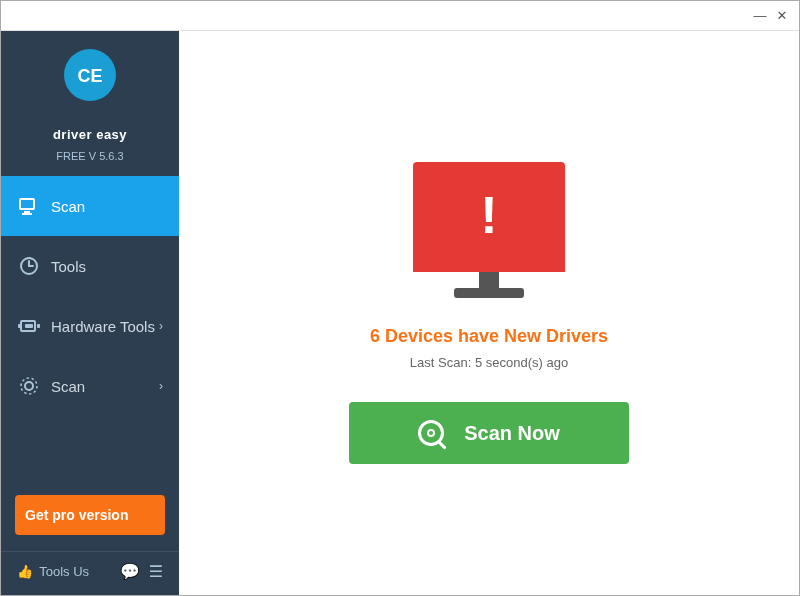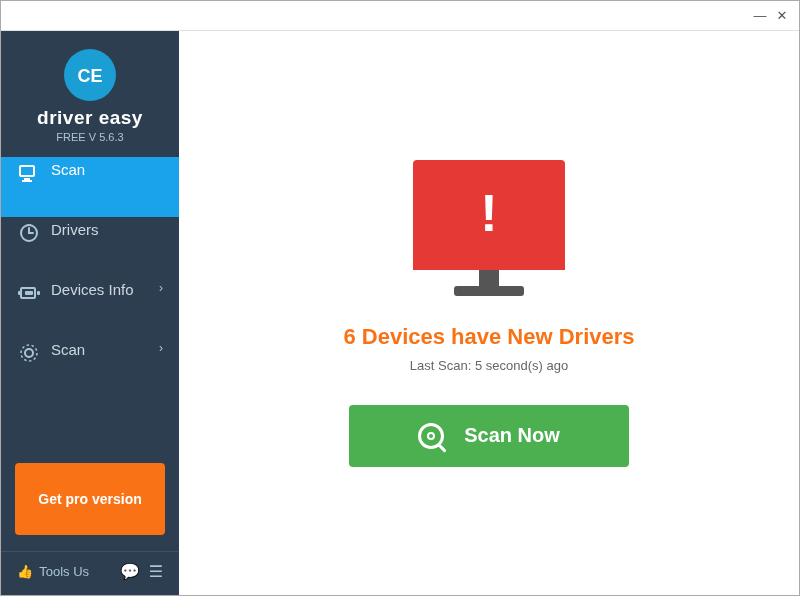--- a/index.html
+++ b/index.html
@@ -62,39 +62,41 @@
     }
 
     .logo-icon {
       width: 52px;
       height: 52px;
       margin-bottom: 6px;
     }
 
     .app-name {
       color: #fff;
-      font-size: 19px;
+      font-size: 13px;
       font-weight: bold;
       letter-spacing: 0.5px;
+      margin-top: 20px;
     }
 
     .app-version {
       color: #aac4d8;
       font-size: 11px;
-      margin-top: 2px;
+      margin-top: 8px;
     }
 
     .nav-items {
       display: flex;
       flex-direction: column;
       flex: 1;
     }
 
     .nav-item {
       display: flex;
+      align-items: center;
       padding: 4px 16px;
       height: 60px;
       cursor: pointer;
       color: #cdd8e0;
       font-size: 15px;
       position: relative;
       transition: background 0.15s;
     }
     .nav-item.active {
       background: #1aa3ea;
@@ -116,25 +118,25 @@
       font-size: 12px;
       color: #aac4d8;
     }
 
     .get-pro-btn {
       margin: 10px 14px 16px;
       background: #f97316;
       color: #fff;
       border: none;
       border-radius: 4px;
-      padding: 28px 10px;
+      padding: 12px 10px;
       font-size: 14px;
       font-weight: bold;
       cursor: pointer;
-      text-align: center;
+      text-align: left;
     }
 
     .sidebar-footer {
       display: flex;
       align-items: center;
       justify-content: space-between;
       padding: 10px 16px 14px;
       border-top: 1px solid #3d5168;
     }
     .like-us-section {
@@ -208,21 +210,21 @@
 
     .monitor-base {
       width: 70px;
       height: 10px;
       background: #555;
       border-radius: 3px;
       margin: 0 auto;
     }
 
     .devices-title {
-      font-size: 22px;
+      font-size: 18px;
       font-weight: bold;
       color: #f97316;
       text-align: center;
       margin-bottom: 8px;
     }
 
     .last-scan-text {
       font-size: 13px;
       color: #666;
       text-align: center;
@@ -316,33 +318,33 @@
       </div>
 
       <div class="nav-item">
         <div class="nav-item-icon">
           <svg width="22" height="22" viewBox="0 0 22 22" fill="none" xmlns="http://www.w3.org/2000/svg">
             <circle cx="11" cy="11" r="8" stroke="#aac4d8" stroke-width="2" fill="none"></circle>
             <path d="M11 6 L11 11 L15 11" stroke="#aac4d8" stroke-width="2" stroke-linecap="round"></path>
             <path d="M8 4 Q11 2 14 4" stroke="#aac4d8" stroke-width="1.5" fill="none"></path>
           </svg>
         </div>
-        <span class="nav-item-label">Drivers</span>
+        <span class="nav-item-label">Tools</span>
       </div>
 
       <div class="nav-item">
         <div class="nav-item-icon">
           <svg width="22" height="22" viewBox="0 0 22 22" fill="none" xmlns="http://www.w3.org/2000/svg">
             <rect x="3" y="6" width="14" height="10" rx="1" stroke="#aac4d8" stroke-width="2" fill="none"></rect>
             <rect x="0" y="9" width="3" height="4" rx="1" fill="#aac4d8"></rect>
             <rect x="19" y="9" width="3" height="4" rx="1" fill="#aac4d8"></rect>
             <rect x="7" y="9" width="8" height="4" rx="1" fill="#aac4d8"></rect>
           </svg>
         </div>
-        <span class="nav-item-label">Devices Info</span>
+        <span class="nav-item-label">Hardware Tools</span>
         <span class="nav-item-arrow">›</span>
       </div>
 
       <div class="nav-item">
         <div class="nav-item-icon">
           <svg width="22" height="22" viewBox="0 0 22 22" fill="none" xmlns="http://www.w3.org/2000/svg">
             <circle cx="11" cy="11" r="4" stroke="#aac4d8" stroke-width="2" fill="none"></circle>
             <circle cx="11" cy="11" r="8" stroke="#aac4d8" stroke-width="1.5" fill="none" stroke-dasharray="2.5 2.5"></circle>
           </svg>
         </div>

